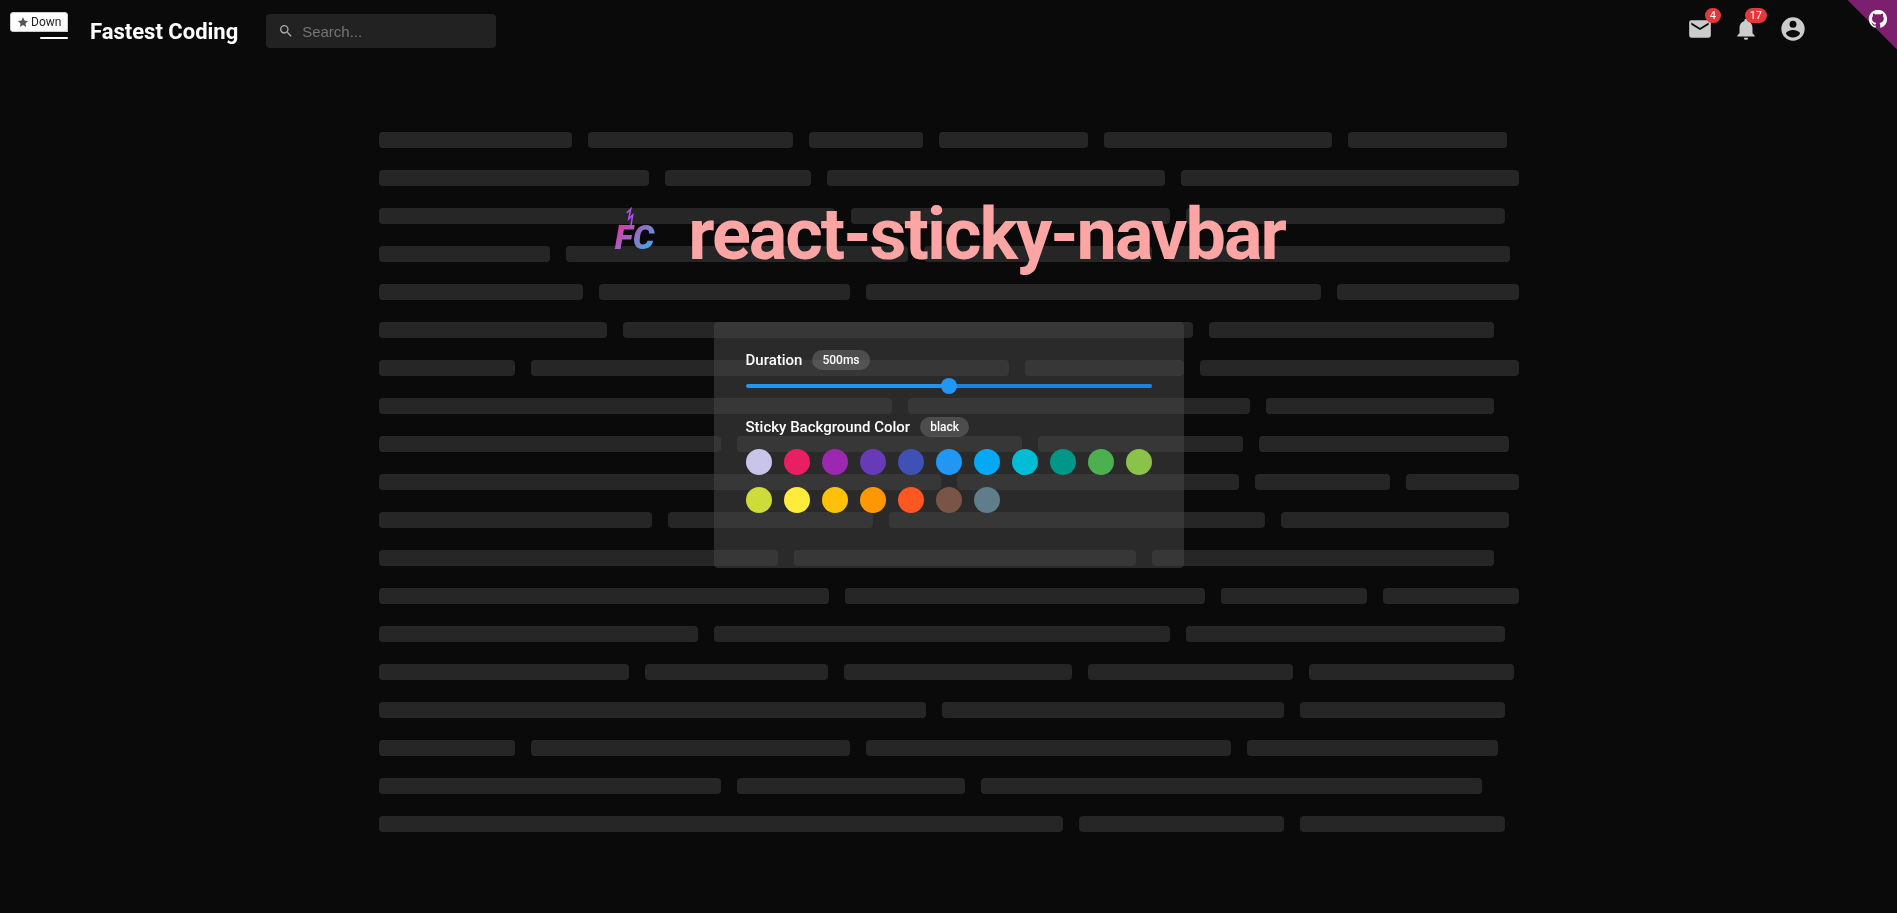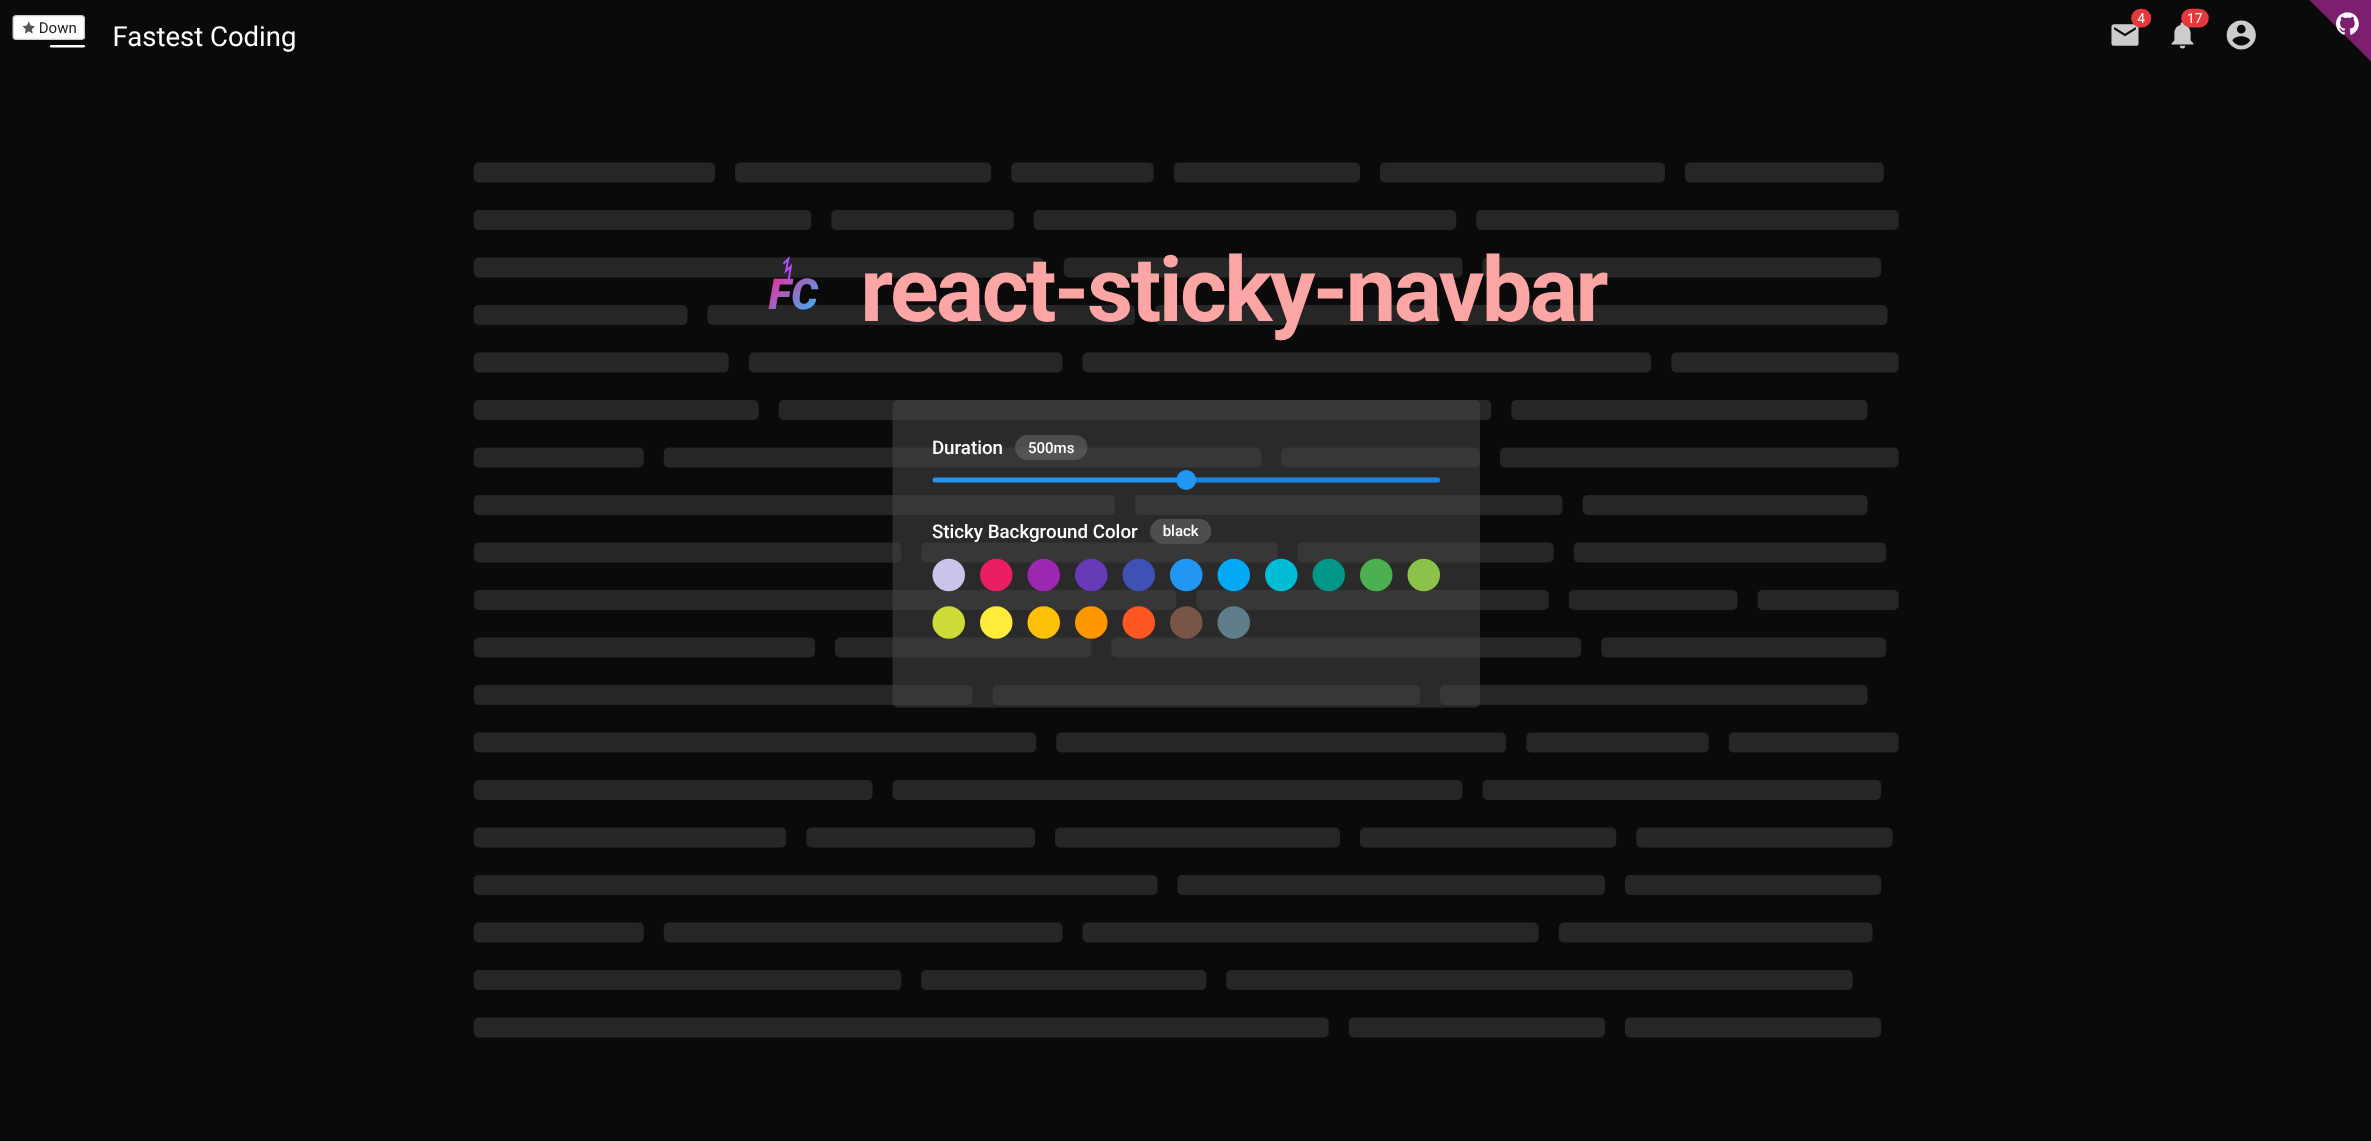--- a/index.html
+++ b/index.html
@@ -73,21 +73,21 @@
   cursor: pointer;
 }
 .hamburger span {
   display: block;
   height: 2px;
   background: #fff;
   border-radius: 1px;
 }
 .brand {
   font-size: 22px;
-  font-weight: 400;
+  font-weight: 700;
   color: #fff;
   margin-left: 6px;
   margin-right: 12px;
 }
 .search-box {
   background: #222;
   border-radius: 4px;
   display: flex;
   align-items: center;
   padding: 8px 12px;
@@ -282,20 +282,26 @@
     </svg>
 </div>
 
 <div class="navbar">
   <div class="hamburger">
     <span></span>
       <span></span>
       <span></span>
   </div>
   <div class="brand">Fastest Coding</div>
+  <div class="search-box">
+    <svg width="18" height="18" viewBox="0 0 24 24">
+        <path d="M15.5 14h-.79l-.28-.27A6.47 6.47 0 0016 9.5 6.5 6.5 0 109.5 16a6.47 6.47 0 004.23-1.57l.27.28v.79l5 5L20.49 19l-5-5zm-6 0C7 14 5 12 5 9.5S7 5 9.5 5 14 7 14 9.5 12 14 9.5 14z"></path>
+      </svg>
+    <input type="text" placeholder="Search..." style="">
+  </div>
   <div class="nav-spacer"></div>
   <div class="nav-icons">
     <div class="nav-icon">
       <svg width="26" height="26" viewBox="0 0 24 24">
           <path d="M20 4H4a2 2 0 00-2 2v12a2 2 0 002 2h16a2 2 0 002-2V6a2 2 0 00-2-2zm0 4l-8 5-8-5V6l8 5 8-5v2z"></path>
         </svg>
       <span class="badge">4</span>
     </div>
     <div class="nav-icon">
       <svg width="26" height="26" viewBox="0 0 24 24">

